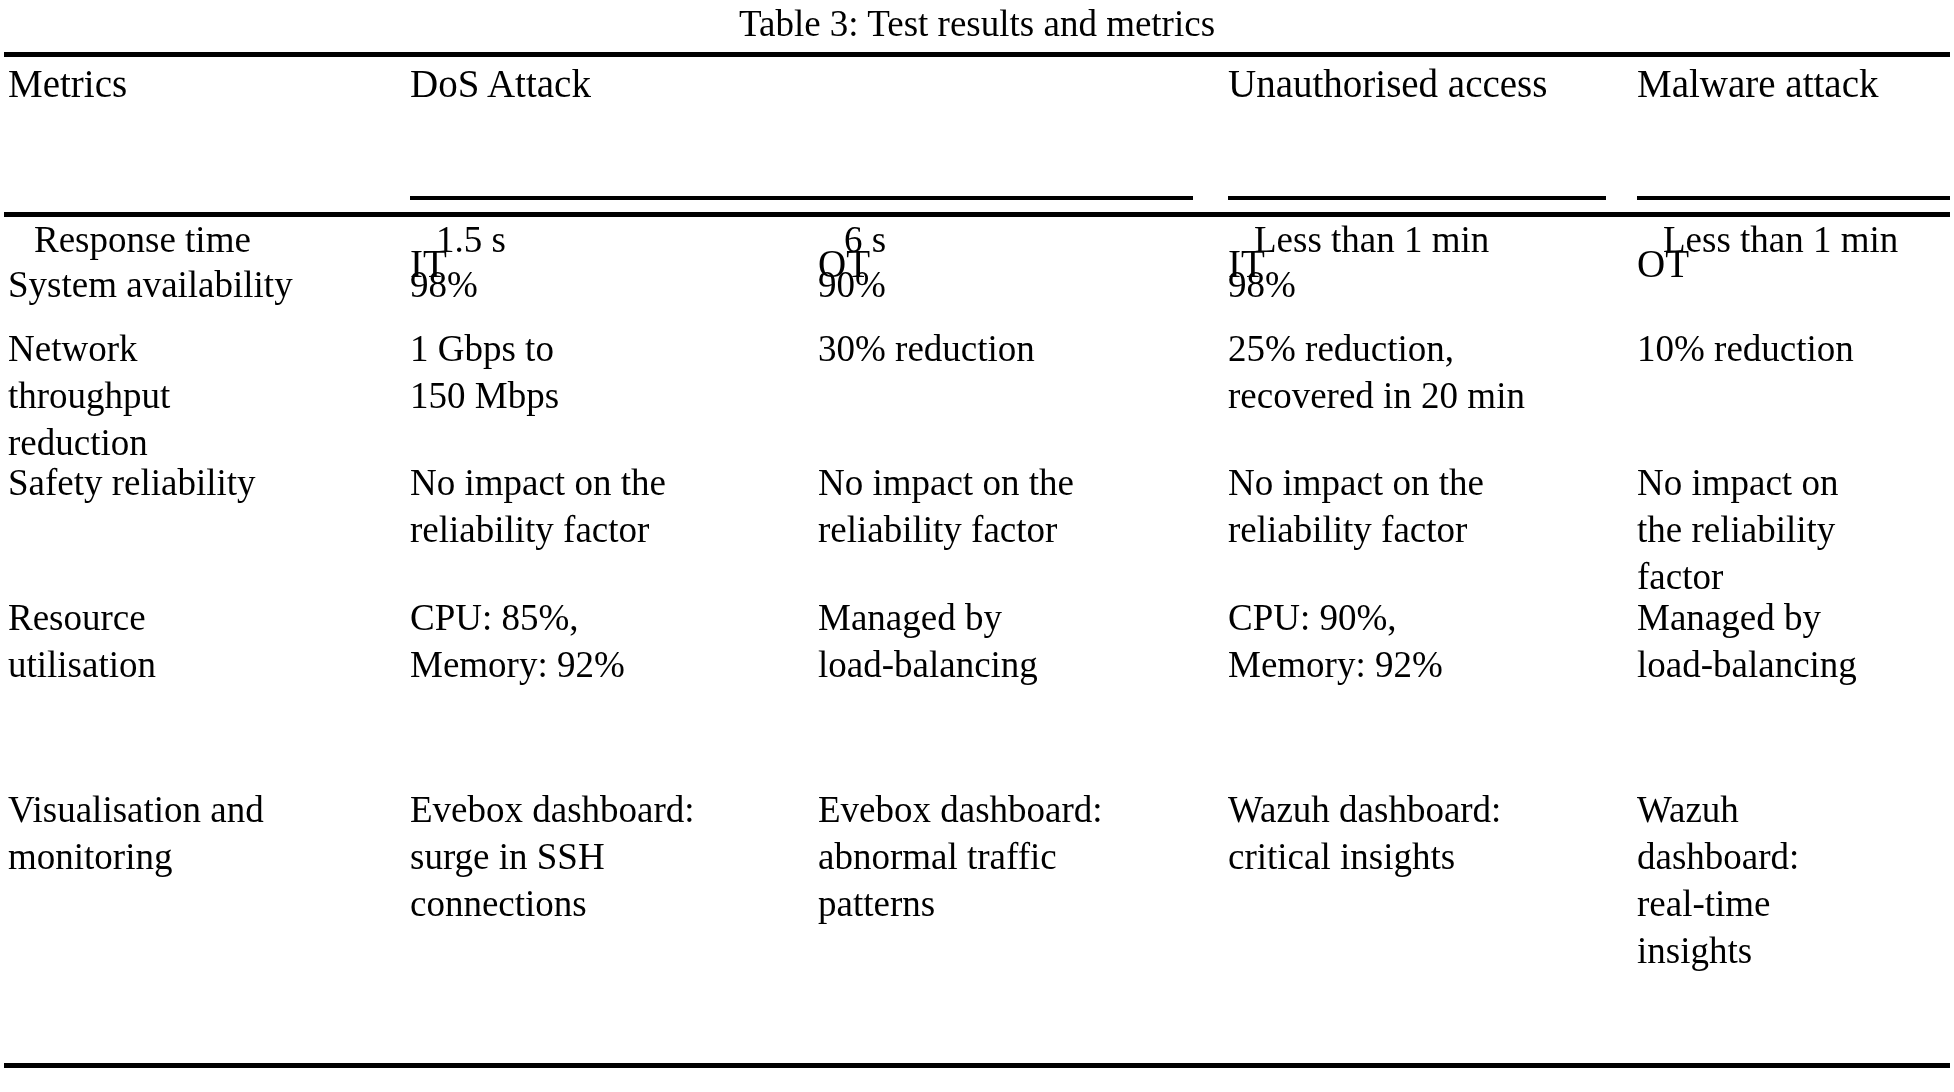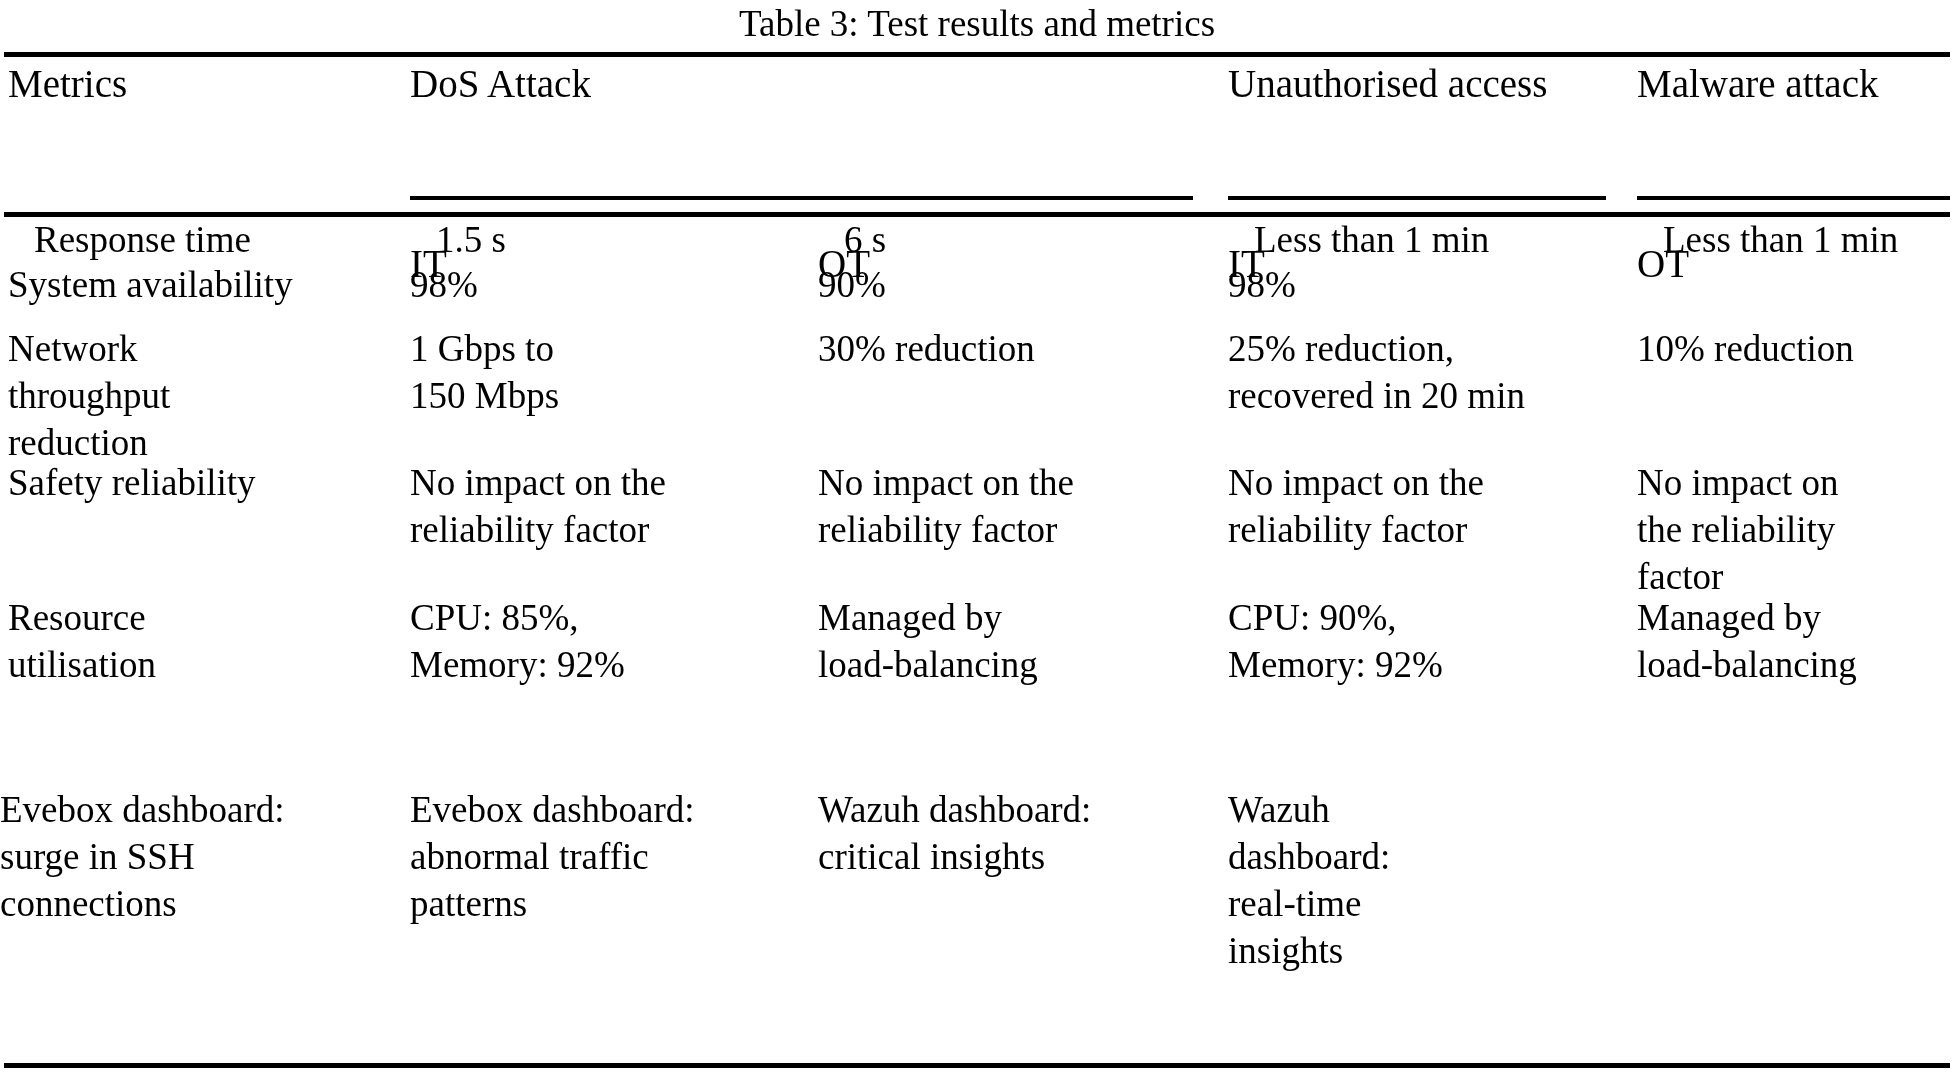--- a/index.html
+++ b/index.html
@@ -177,20 +177,22 @@
 Memory: 92%</div>
       <div class="cell">Managed by
 load-balancing</div>
       <div class="cell">CPU: 90%,
 Memory: 92%</div>
       <div class="cell">Managed by
 load-balancing</div>
     </div>
 
     <div class="row row-r5">
+      <div class="cell label-col">Visualisation and
+monitoring</div>
       <div class="cell">Evebox dashboard:
 surge in SSH
 connections</div>
       <div class="cell">Evebox dashboard:
 abnormal traffic
 patterns</div>
       <div class="cell">Wazuh dashboard:
 critical insights</div>
       <div class="cell">Wazuh
 dashboard:

